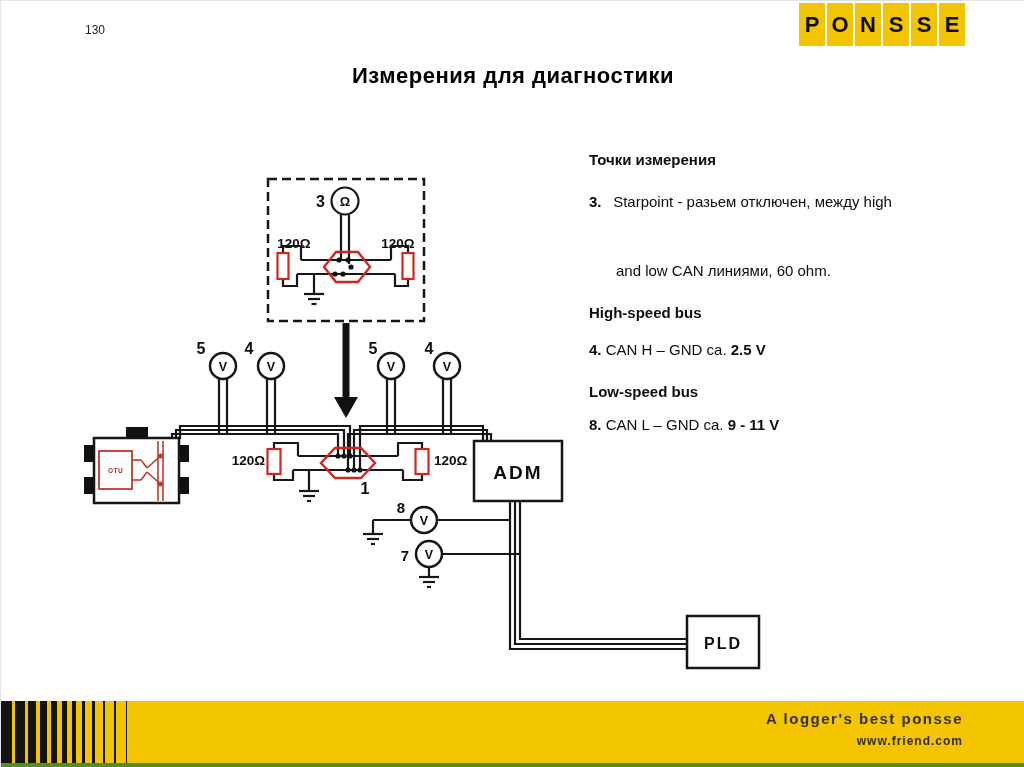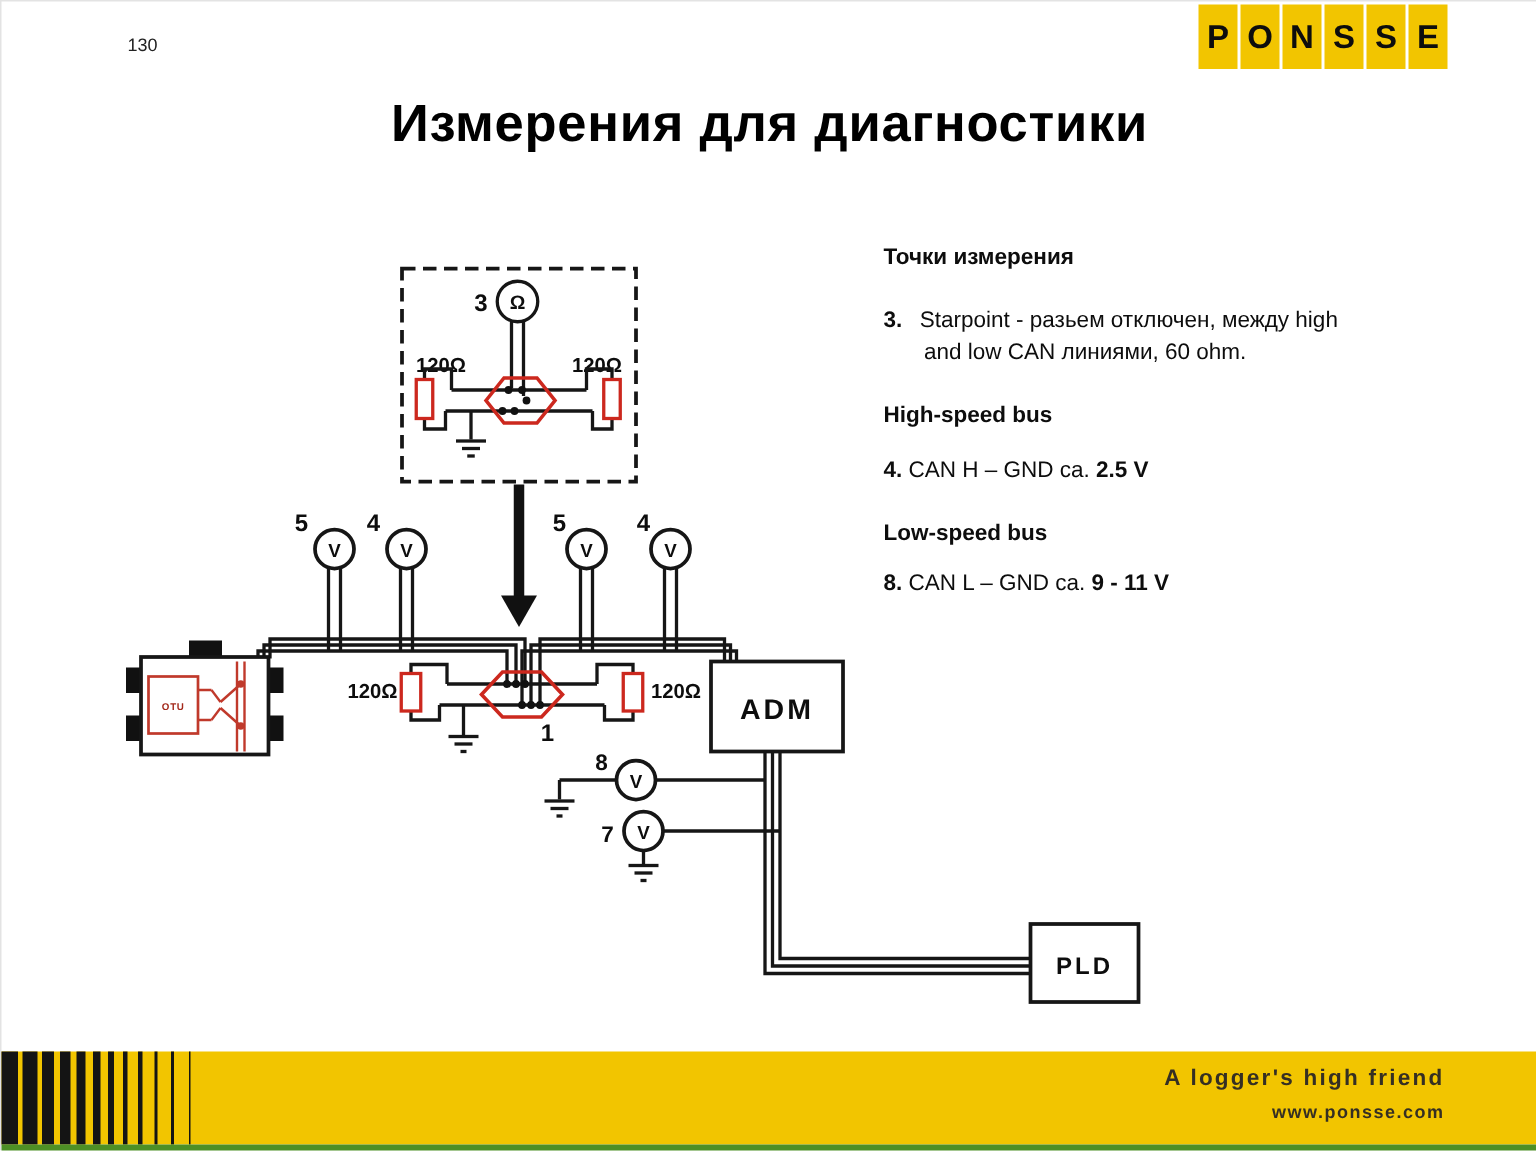--- a/index.html
+++ b/index.html
@@ -2,32 +2,32 @@
 <html><head>
 <meta charset="utf-8">
 <style>
   html,body{margin:0;padding:0;}
   body{width:1024px;height:767px;overflow:hidden;background:#ffffff;
        font-family:"Liberation Sans",sans-serif;color:#111;}
   .slide{position:relative;width:1024px;height:767px;background:#fff;
          border-top:1px solid #e3e3e3;border-left:1px solid #e3e3e3;box-sizing:border-box;}
   .page-number{position:absolute;left:84px;top:22px;font-size:12px;color:#222;}
   .title{position:absolute;left:0;top:62px;width:1024px;text-align:center;
-         font-size:35px;font-weight:bold;letter-spacing:0.5px;color:#000;}
+         font-size:22px;font-weight:bold;letter-spacing:0.5px;color:#000;}
   
   .logo{position:absolute;top:2px;right:59px;display:flex;}
   .logo-tile{width:26px;height:43px;background:#f2c500;margin-left:2px;
              display:flex;align-items:center;justify-content:center;
              font-weight:bold;font-size:22px;color:#0d0d0d;}
   
-  .notes{position:absolute;left:588px;top:160px;width:420px;font-size:15px;line-height:21px;color:#0d0d0d;}
+  .notes{position:absolute;left:588px;top:148px;width:420px;font-size:15px;line-height:21px;color:#0d0d0d;}
   .notes .heading{font-weight:bold;margin-bottom:21px;}
   .notes .gap{height:21px;}
   .notes .b{font-weight:bold;}
-  .item3-line2{padding-left:27px;}
+  .item3-line2{padding-left:27px;margin-top:48px;}
   .num-col{display:inline-block;min-width:20px;font-weight:bold;}
   
   svg.diagram{position:absolute;left:0;top:0;}
   svg .wire{stroke:#161616;stroke-width:2.2;fill:none;}
   svg .box{stroke:#161616;stroke-width:2.5;fill:#ffffff;}
   svg .dash{stroke:#161616;stroke-width:2.5;fill:none;stroke-dasharray:9 5;}
   svg .res{stroke:#cc281e;stroke-width:2.2;fill:#ffffff;}
   svg .hex{stroke:#cc281e;stroke-width:2.4;fill:none;}
   svg .redwire{stroke:#c0392b;stroke-width:1.6;fill:none;}
   svg .tab{fill:#111;stroke:none;}
@@ -268,19 +268,19 @@
       <div class="stripe" style="width:6px;margin-right:5px"></div>
       <div class="stripe" style="width:5px;margin-right:5px"></div>
       <div class="stripe" style="width:4px;margin-right:6px"></div>
       <div class="stripe" style="width:3px;margin-right:7px"></div>
       <div class="stripe" style="width:3px;margin-right:8px"></div>
       <div class="stripe" style="width:2px;margin-right:9px"></div>
       <div class="stripe" style="width:2px;margin-right:10px"></div>
       <div class="stripe" style="width:1px"></div>
     </div>
     <div class="footer-text">
-      <div class="tagline">A logger's high friend</div>
-      <div class="website">www.ponsse.com</div>
+      <div class="tagline">A logger's best ponsse</div>
+      <div class="website">www.friend.com</div>
     </div>
   </div>
   <div class="bottom-strip"></div>
 
 </div>
 
 </body></html>

